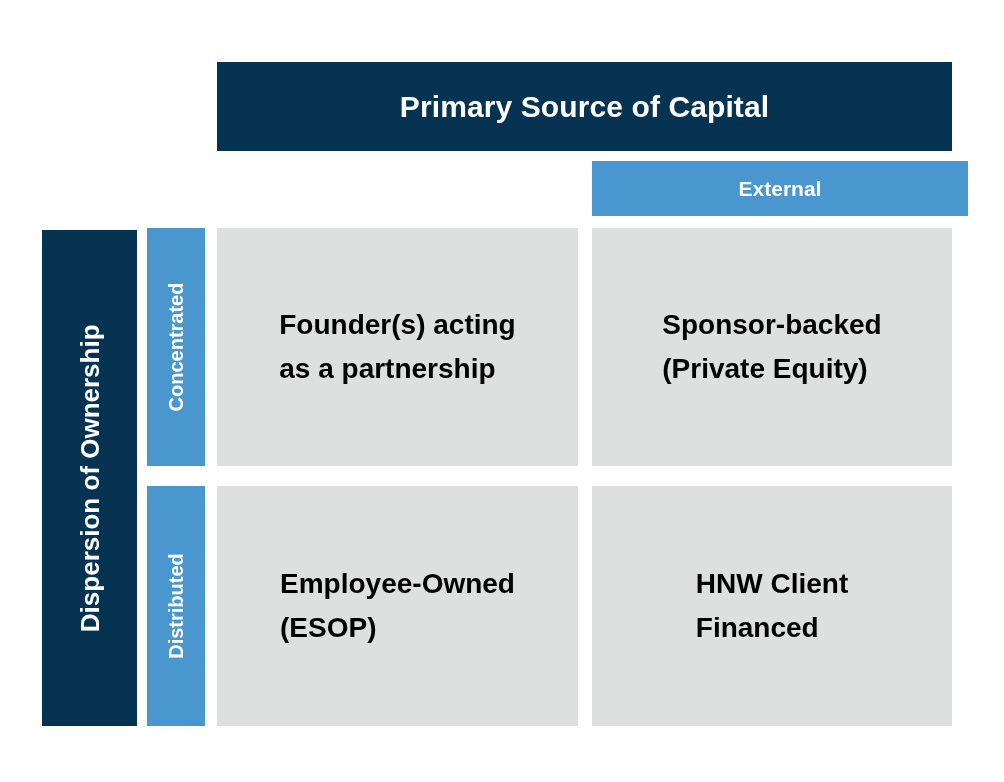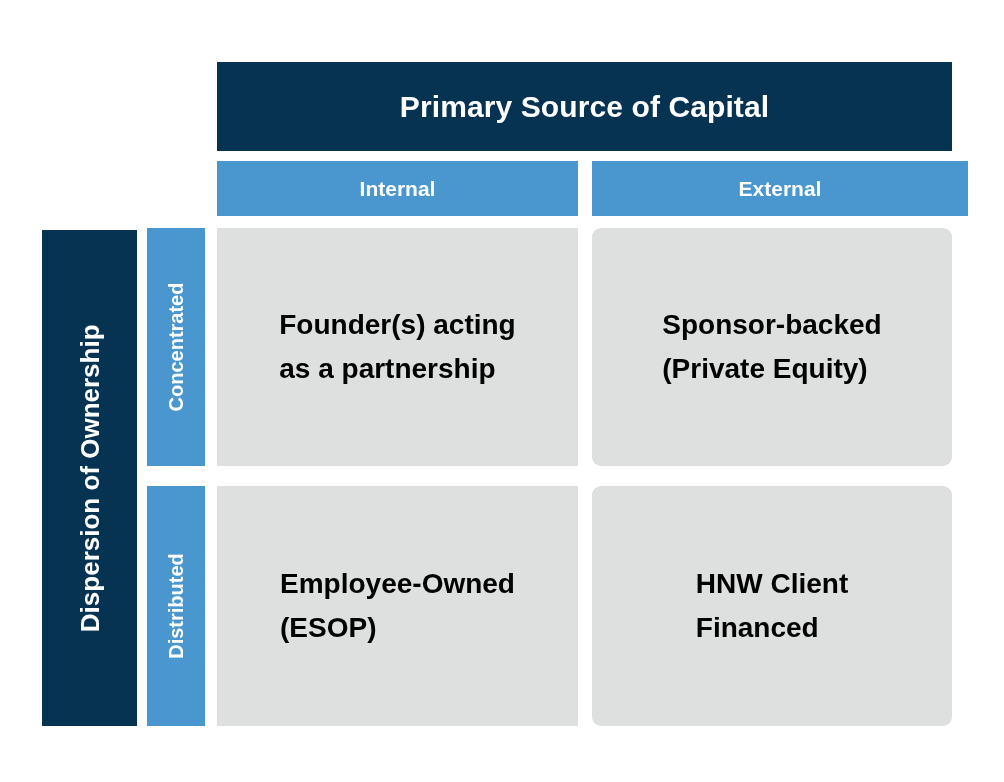--- a/index.html
+++ b/index.html
@@ -96,43 +96,40 @@
     transform: rotate(-90deg);
     line-height: 1.1;
   }
 
   
   .cell {
     background: #DEDFDF;
     padding: 0 14px;
   }
   .cell.c0 { left: 217px; width: 361px; }
-  .cell.c1 { left: 592px; width: 360px; border-radius: 9px; }
+  .cell.c1 { left: 592px; width: 360px; }
   .cell.r0 { top: 228px; height: 238px; }
   .cell.r1 { top: 486px; height: 240px; }
   .cell .label {
     color: #000000;
     font-size: 28px;
     font-weight: bold;
     line-height: 44px;
     white-space: pre-line;
   }
 </style>
 </head>
 <body>
 
 <div id="matrix-root">
 
   <div class="box col-title-band">
     <span class="label">Primary Source of Capital</span>
   </div>
 
-  <div class="box col-head c0">
-    <span class="label">Internal</span>
-  </div>
   <div class="box col-head c1">
     <span class="label">External</span>
   </div>
 
   <div class="box axis-title">
     <span class="label">Dispersion of Ownership</span>
   </div>
 
   <div class="box row-head r0">
     <span class="label">Concentrated</span>

